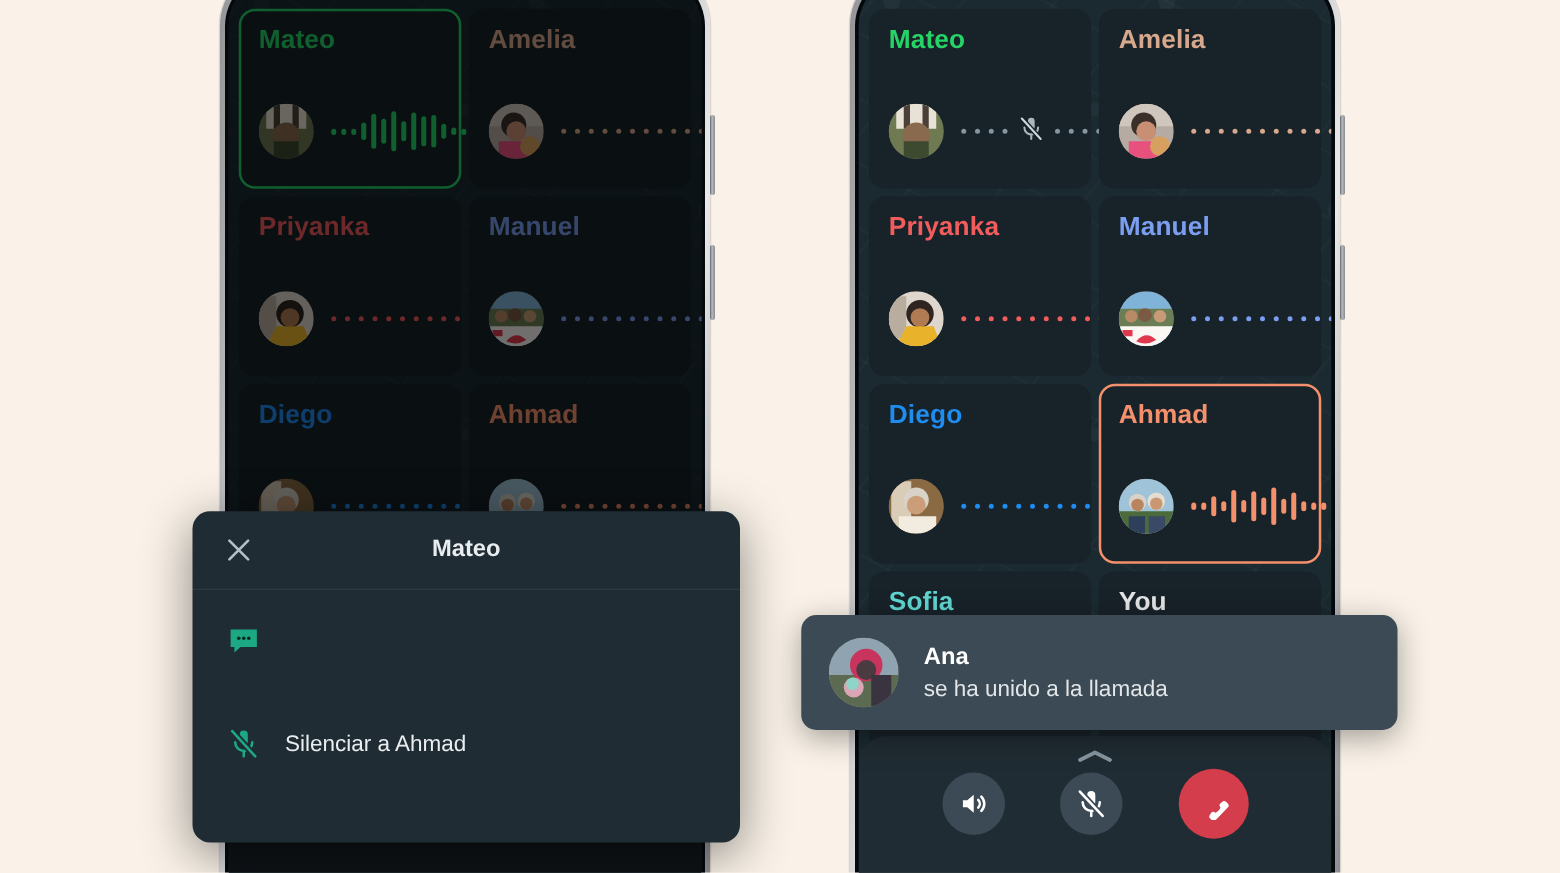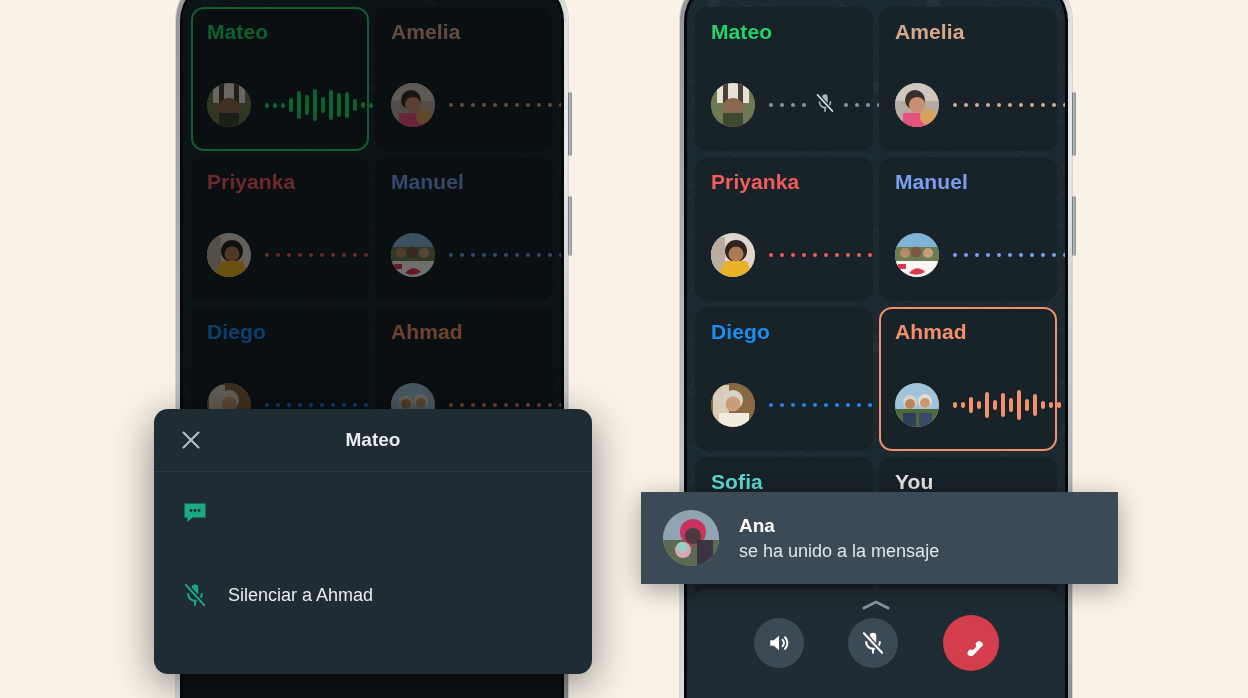--- a/index.html
+++ b/index.html
@@ -249,21 +249,21 @@
   .sheet-label { color: #e9edef; font-size: 18px; }
 
   
   .toast {
     position: absolute;
     left: 641px;
     top: 492px;
     width: 477px;
     height: 92px;
     background: #3b4a54;
-    border-radius: 0;
+    border-radius: 12px;
     z-index: 40;
     display: flex;
     align-items: center;
     gap: 20px;
     padding: 0 22px;
     box-shadow: 0 6px 24px rgba(0,0,0,.35);
   }
   .toast-av {
     width: 56px; height: 56px;
     border-radius: 50%;
@@ -793,15 +793,15 @@
       <rect y="30" width="56" height="26" fill="#5c6a52"></rect>
       <circle cx="30" cy="22" r="13" fill="#c8345e"></circle>
       <circle cx="30" cy="26" r="8" fill="#4a3b40"></circle>
       <circle cx="20" cy="40" r="8" fill="#d9a6b5"></circle>
       <circle cx="19" cy="37" r="5" fill="#8fd4c8"></circle>
       <rect x="34" y="30" width="16" height="26" fill="#3a3340"></rect>
     </svg>
   </div>
   <div>
     <div class="toast-name">Ana</div>
-    <div class="toast-sub">se ha unido a la mensaje</div>
+    <div class="toast-sub">se ha unido a la llamada</div>
   </div>
 </div>
 
 </body></html>

